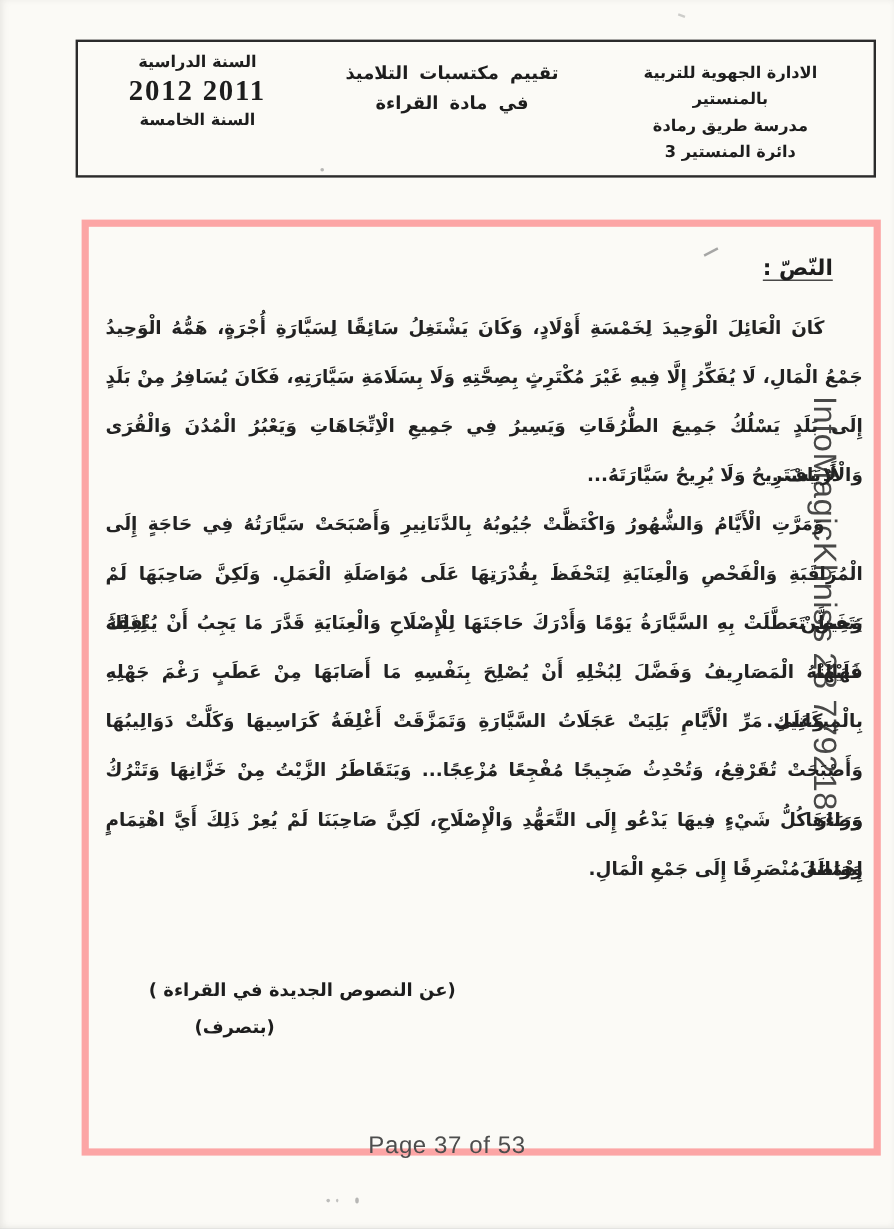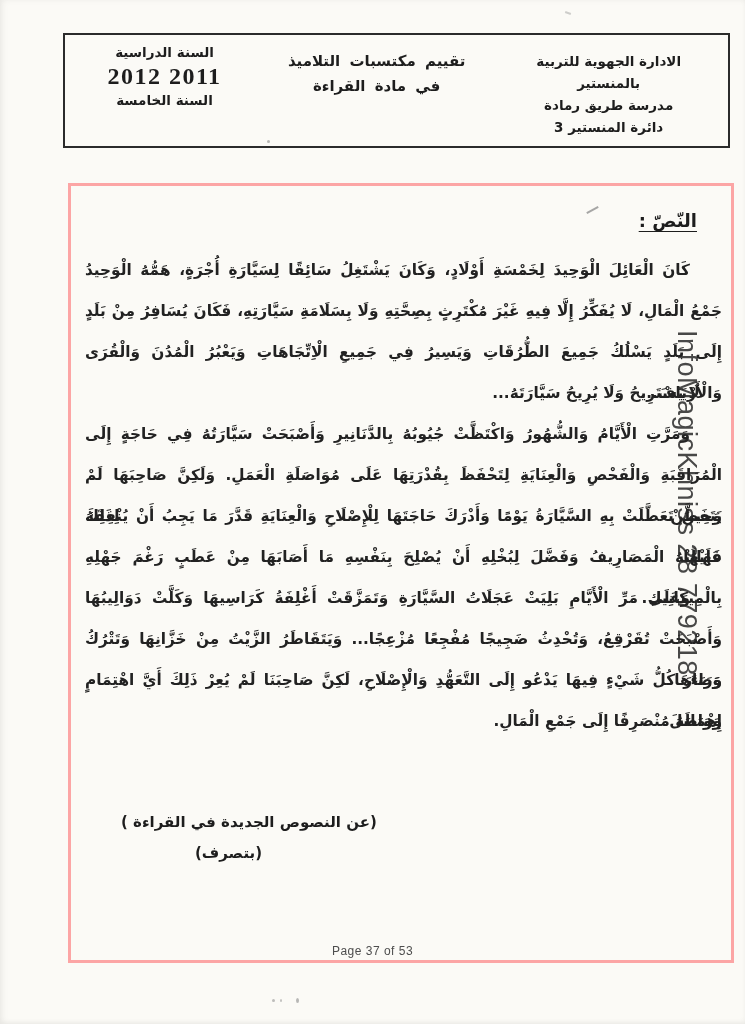--- a/index.html
+++ b/index.html
@@ -22,53 +22,53 @@
   .hcol-year{width:30%;padding-top:6px;font-size:13.5px;line-height:22px;}
   .year-value{
     font-family:"Liberation Serif","DejaVu Serif",serif;
     font-size:24px;line-height:26px;letter-spacing:1.5px;font-weight:bold;
     direction:ltr;
   }
 
   
   .text-box{
     position:absolute;left:68px;top:183px;width:666px;height:780px;
-    border:3px solid #fca5a5;box-sizing:border-box;direction:rtl;
+    border:6px solid #fca5a5;box-sizing:border-box;direction:rtl;
   }
   .text-heading{
     position:absolute;top:24px;right:34px;
     font-size:18px;font-weight:bold;text-decoration:underline;
     text-underline-offset:4px;letter-spacing:0.5px;
   }
   .body-lines{position:absolute;top:64px;right:9px;left:14px;}
   .ln{
     height:41px;line-height:41px;font-size:15.3px;font-weight:bold;
     white-space:nowrap;text-align:right;color:#222;
   }
   .j{white-space:normal;text-align:justify;text-align-last:justify;text-justify:inter-word;}
   .indent{padding-right:32px;}
   .indent-sm{padding-right:22px;}
   .short{text-align:right;text-align-last:right;}
 
   .att1{position:absolute;top:627px;left:50px;font-size:15px;font-weight:bold;direction:rtl;}
-  .att2{position:absolute;top:658px;left:88px;font-size:15px;font-weight:bold;direction:rtl;margin-left:36px;}
+  .att2{position:absolute;top:658px;left:88px;font-size:15px;font-weight:bold;direction:rtl;}
 
   
   .watermark{
     position:absolute;top:330px;left:702px;width:378px;height:40px;
     transform-origin:0 0;transform:rotate(90deg);
     font-family:"Liberation Sans",sans-serif;font-size:27px;font-weight:normal;
     color:rgba(40,40,40,0.85);letter-spacing:0.5px;white-space:nowrap;
     z-index:6;pointer-events:none;
   }
 
   
   .page-footer{
     position:absolute;top:944px;left:0;width:745px;text-align:center;
-    font-family:"Liberation Sans",sans-serif;font-size:12px;color:#4d4d4d;
+    font-family:"Liberation Sans",sans-serif;font-size:20px;color:#4d4d4d;
     letter-spacing:0.5px;z-index:3;
   }
 
   
   .artifact{position:absolute;background:#8a8a8a;z-index:2;}
   .tick-artifact{top:209px;left:586px;width:13px;height:2px;transform:rotate(-28deg);opacity:0.75;}
   .dot-artifact-a{top:999px;left:272px;width:3px;height:3px;border-radius:50%;opacity:0.55;}
   .dot-artifact-b{top:999px;left:280px;width:2px;height:3px;border-radius:50%;opacity:0.5;}
   .dot-artifact-c{top:998px;left:296px;width:3px;height:5px;border-radius:50%;opacity:0.6;}
   .dot-artifact-d{top:140px;left:267px;width:3px;height:3px;border-radius:50%;opacity:0.6;}

